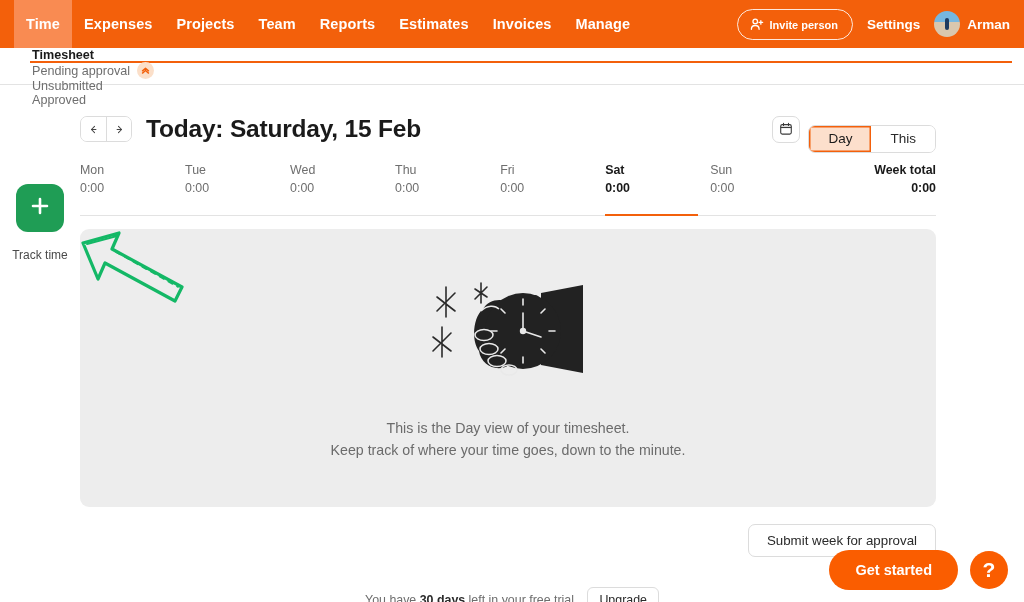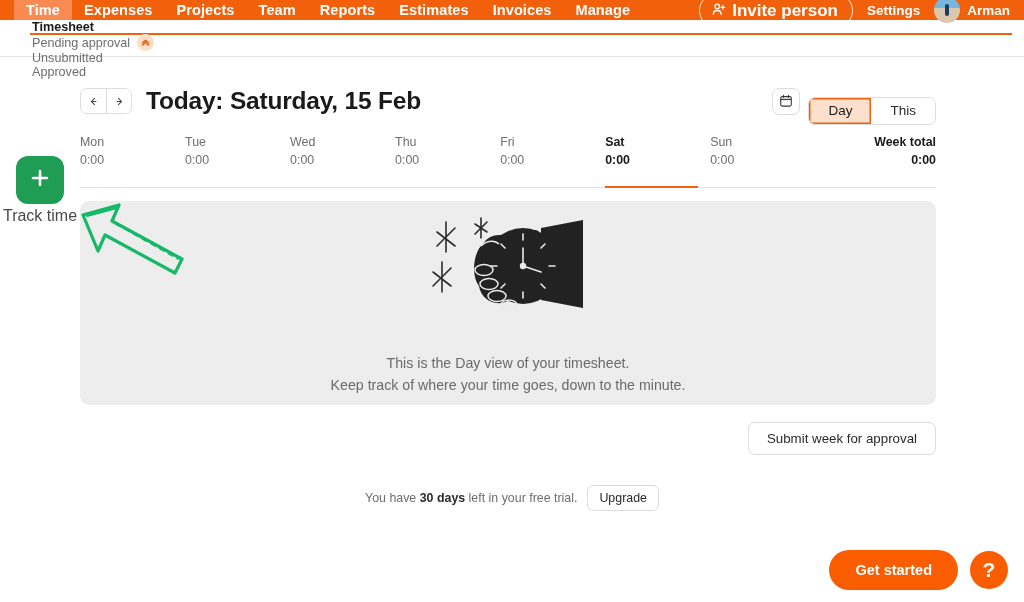--- a/index.html
+++ b/index.html
@@ -5,21 +5,21 @@
   * { box-sizing: border-box; margin: 0; padding: 0; }
   html, body {
     width: 1024px; height: 602px;
     font-family: "Liberation Sans", sans-serif;
     background: #ffffff;
     overflow: hidden;
   }
 
   
   .topnav {
-    height: 20px;
+    height: 48px;
     background: #F3600B;
     display: flex;
     align-items: stretch;
     position: relative;
   }
   .topnav-left { display: flex; align-items: stretch; padding-left: 14px; }
   .nav-item {
     display: flex; align-items: center;
     padding: 0 12px;
     color: #ffffff;
@@ -32,21 +32,21 @@
   .topnav-right {
     margin-left: auto;
     display: flex; align-items: center;
     padding-right: 14px; gap: 14px;
   }
   .invite-btn {
     display: flex; align-items: center; gap: 6px;
     border: 1px solid rgba(255,255,255,.85);
     border-radius: 18px;
     padding: 7px 14px 6px 12px;
-    color: #fff; font-size: 17px; font-weight: bold;
+    color: #fff; font-size: 11px; font-weight: bold;
     background: transparent;
   }
   .settings-link { color: #fff; font-size: 13.5px; font-weight: bold; }
   .user-chip { display: flex; align-items: center; gap: 7px; }
   .avatar {
     width: 26px; height: 26px; border-radius: 50%;
     background: linear-gradient(#76b7e0 0 42%, #d9c7ae 42% 100%);
     position: relative; overflow: hidden;
     flex: none;
   }
@@ -90,21 +90,21 @@
   .rail {
     width: 80px; flex: none;
     padding-top: 99px;
     display: flex; flex-direction: column; align-items: center;
   }
   .track-btn {
     width: 48px; height: 48px; border-radius: 12px;
     background: #1F9D55;
     display: flex; align-items: center; justify-content: center;
   }
-  .track-label { font-size: 16px; color: #4a4a4a; margin-top: 3px; }
+  .track-label { font-size: 12px; color: #4a4a4a; margin-top: 16px; }
 
   .content { flex: 1; padding-right: 88px; }
 
   
   .date-row {
     display: flex; align-items: center;
     padding-top: 26px;
     height: 62px;
   }
   .arrow-group { display: flex; border: 1px solid #dcdcdc; border-radius: 7px; overflow: hidden; }
@@ -155,21 +155,21 @@
   }
   .day-cell.total { text-align: right; flex: 1.15; }
   .day-cell.total .day-name { color: #1a1a1a; font-weight: bold; }
   .day-cell.total .day-total { color: #1a1a1a; font-weight: bold; }
 
   
   .empty-panel {
     margin-top: 13px;
     background: #EDEDED;
     border-radius: 9px;
-    height: 204px;
+    height: 278px;
     display: flex; flex-direction: column;
     align-items: center; justify-content: center;
     position: relative;
   }
   .empty-text { text-align: center; margin-top: 18px; }
   .empty-text div { font-size: 14.2px; color: #6b6b6b; line-height: 1.55; }
 
   .submit-row { display: flex; justify-content: flex-end; margin-top: 17px; }
   .submit-btn {
     border: 1px solid #dcdcdc; border-radius: 7px; background: #fff;

